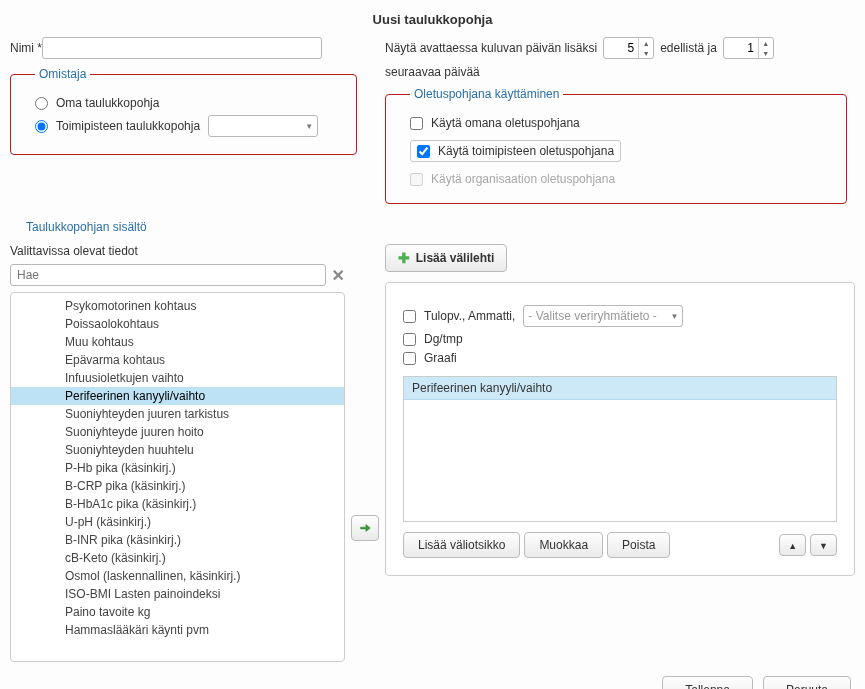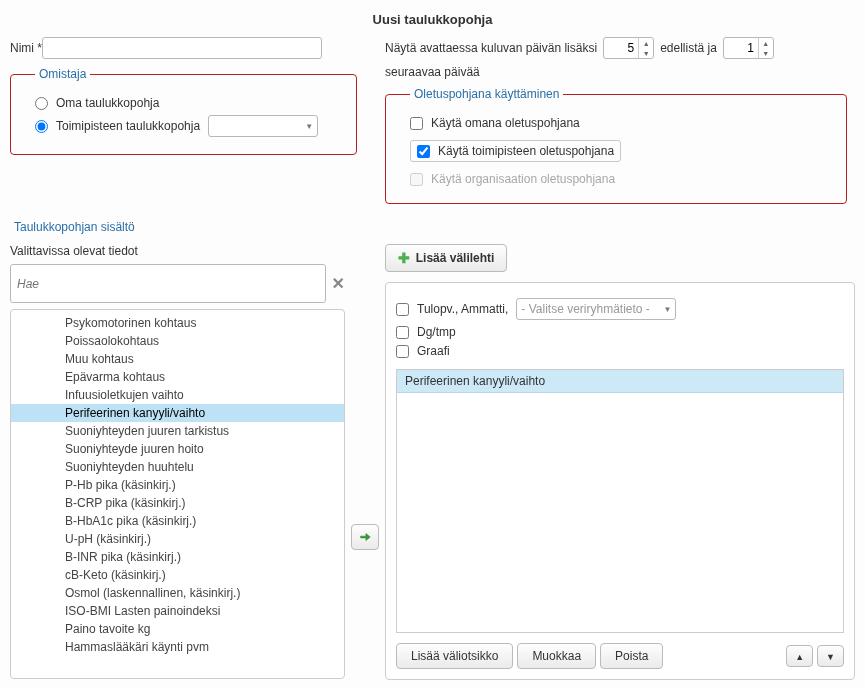--- a/index.html
+++ b/index.html
@@ -19,35 +19,35 @@
   .spinner .btns { display: flex; flex-direction: column; border-left: 1px solid #ccc; }
   .spinner .btns span { width: 14px; height: 10px; display: flex; align-items: center; justify-content: center; font-size: 7px; color: #666; cursor: pointer; }
   fieldset { border: 1px solid #b91c1c; border-radius: 4px; padding: 10px 12px 12px 24px; margin: 0 8px 10px 0; }
   legend { color: #2a6fa8; padding: 0 4px; font-size: 12px; }
   .radio-row, .check-row { display: flex; align-items: center; gap: 8px; margin: 5px 0; }
   input[type="radio"], input[type="checkbox"] { margin: 0; }
   .combo { border: 1px solid #b8b8b8; border-radius: 3px; background: #fff; height: 22px; display: inline-flex; align-items: center; padding: 0 4px; color: #888; position: relative; }
   .combo .arrow { position: absolute; right: 4px; font-size: 8px; color: #777; }
   .disabled { color: #a8a8a8; }
   .disabled input { }
-  .section-label { color: #2a6fa8; margin: 6px 0 10px 4px; }
+  .section-label { color: #2a6fa8; margin: 6px 0 10px 16px; }
   .sub-label { color: #333; margin-bottom: 6px; }
   .search-wrap { display: flex; align-items: center; gap: 6px; margin-bottom: 6px; }
-  .search-input { flex: 1; height: 39px; color: #999; font-style: italic; padding: 3px 6px; border: 1px solid #b8b8b8; border-radius: 3px; background: #fff; }
+  .search-input { flex: 1; height: 22px; color: #999; padding: 3px 6px; border: 1px solid #b8b8b8; border-radius: 3px; background: #fff; }
   .clear-x { color: #888; font-size: 16px; font-weight: bold; cursor: pointer; }
   .tree-box { border: 1px solid #ccc; border-radius: 4px; background: #fff; position: relative; height: 370px; display: flex; flex-direction: column; }
   .tree-list { overflow-y: scroll; overflow-x: scroll; flex: 1; padding: 4px 0; }
   .tree-item { padding: 1px 6px 1px 54px; white-space: nowrap; color: #444; cursor: default; line-height: 16px; }
   .tree-item.selected { background: #bde2f5; color: #000; }
   .mid-col { display: flex; align-items: center; justify-content: center; width: 40px; padding-top: 150px; }
   .arrow-btn { width: 28px; height: 26px; border: 1px solid #bbb; border-radius: 4px; background: linear-gradient(#fefefe,#eaeaea); display: flex; align-items: center; justify-content: center; cursor: pointer; }
   .arrow-btn svg { width: 14px; height: 14px; }
   .tab-btn { display: inline-flex; align-items: center; gap: 6px; border: 1px solid #bbb; border-radius: 4px; background: linear-gradient(#fefefe,#eaeaea); padding: 5px 12px; font-weight: bold; font-size: 13px; cursor: pointer; margin-bottom: 10px; }
   .plus-icon { color: #4caf50; font-weight: bold; font-size: 14px; }
-  .right-panel { border: 1px solid #ccc; border-radius: 4px; background: #fff; height: 398px; padding: 10px; display: flex; flex-direction: column; }
+  .right-panel { border: 1px solid #ccc; border-radius: 4px; background: #fff; height: 294px; padding: 17px; display: flex; flex-direction: column; }
   .right-checks { margin-bottom: 6px; }
   .right-list { border: 1px solid #ccc; flex: 1; background: #fff; overflow: auto; }
   .rlist-item { padding: 4px 8px; background: #cde9f7; border-bottom: 1px solid #b5d9ee; }
   .bottom-btns { display: flex; gap: 4px; margin-top: 10px; align-items: center; }
   .btn { border: 1px solid #bbb; border-radius: 4px; background: linear-gradient(#fefefe,#eaeaea); padding: 5px 14px; cursor: pointer; }
   .btn.small { padding: 3px 8px; }
   .footer { display: flex; justify-content: flex-end; gap: 10px; padding: 14px 4px 4px 4px; }
   .noflex-gap { display:flex; align-items:center; flex-wrap:wrap; gap:6px;}
 </style>
 </head>

